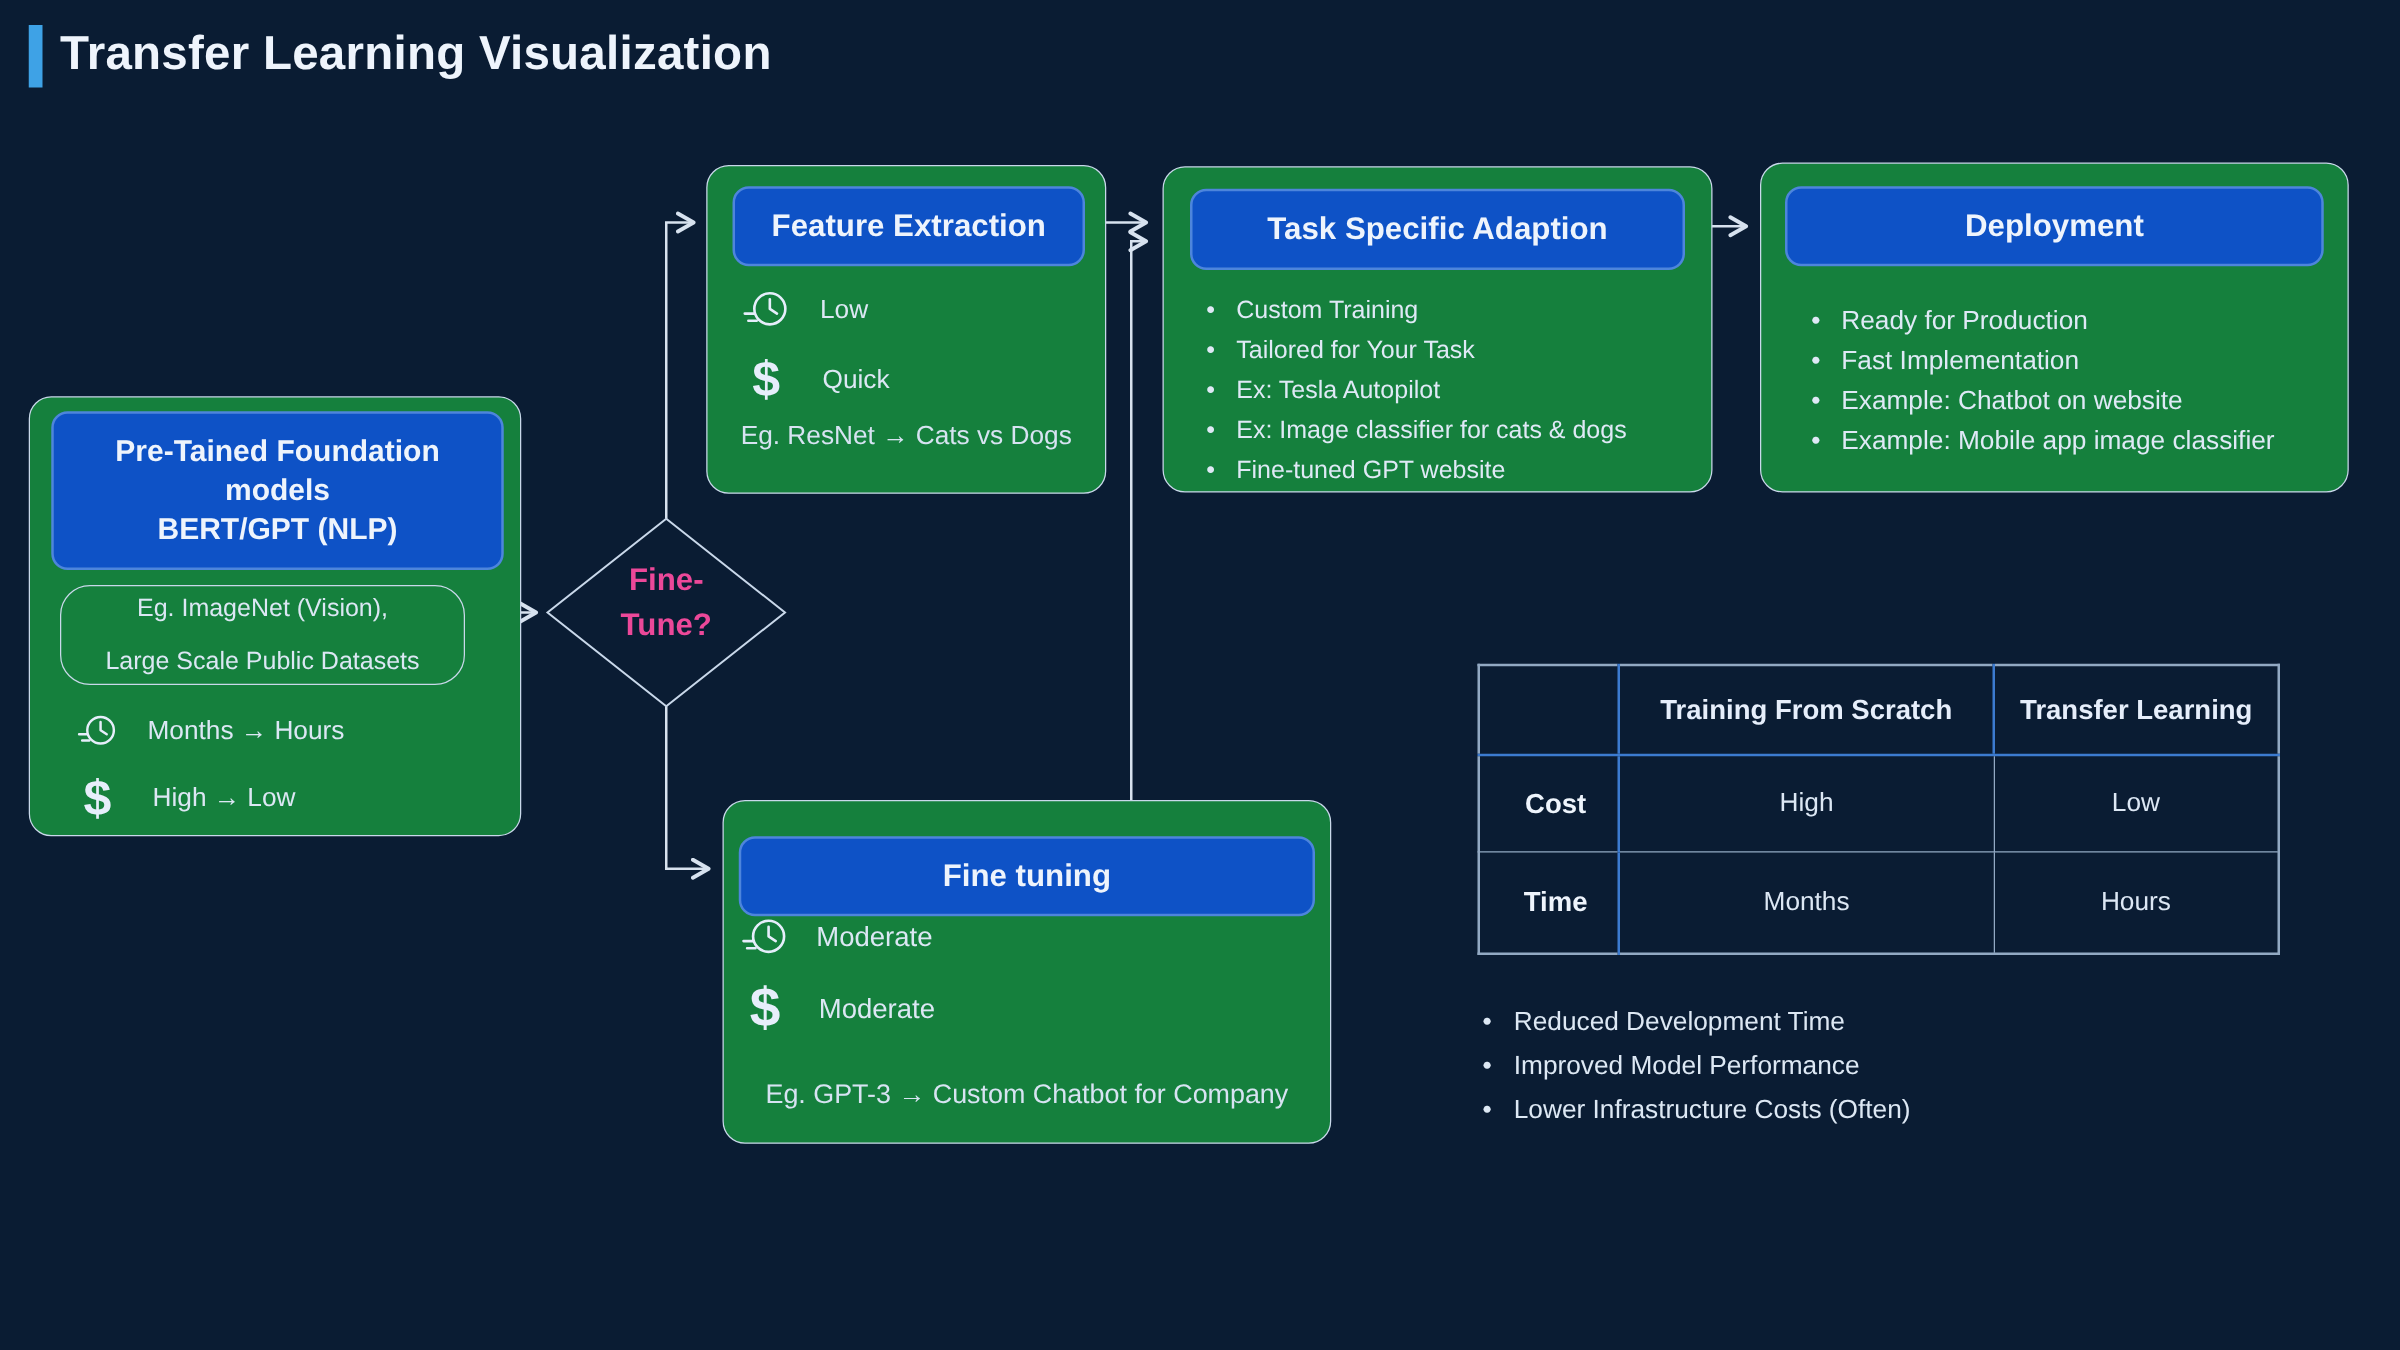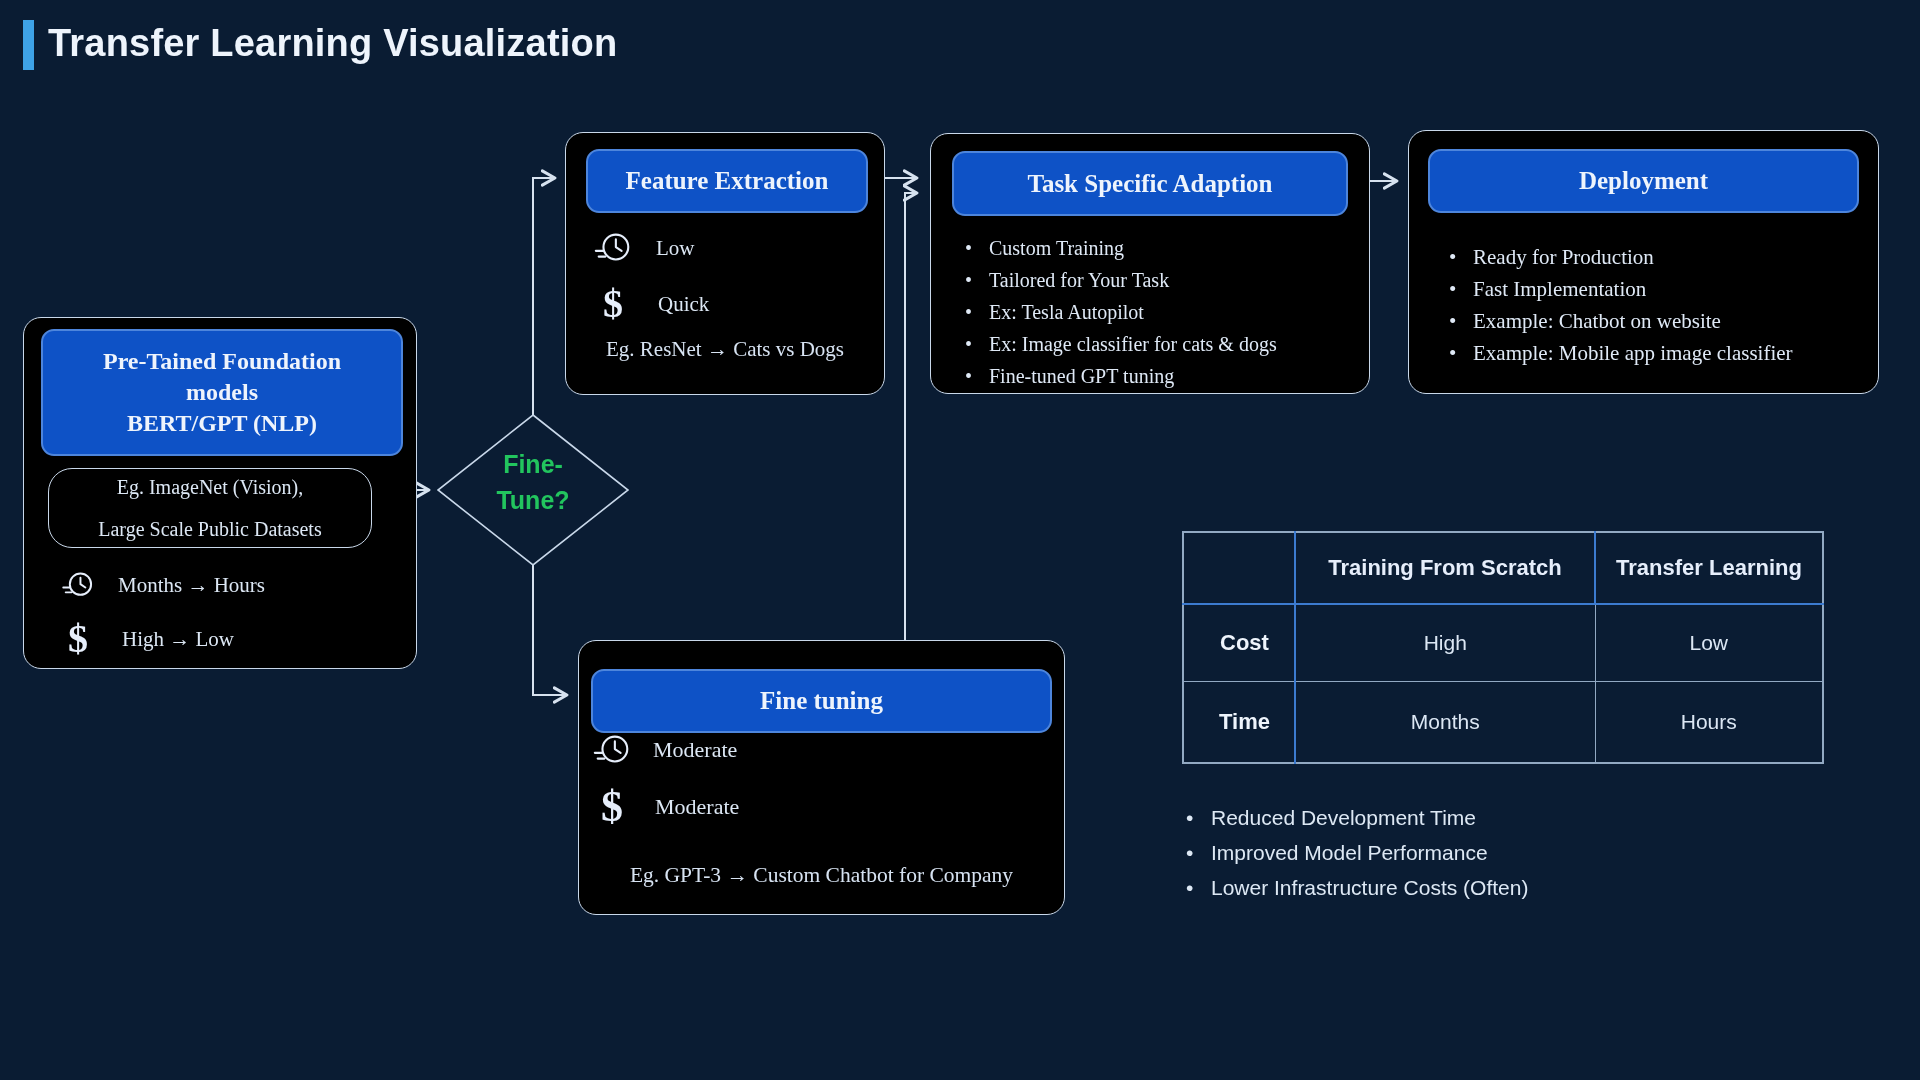--- a/index.html
+++ b/index.html
@@ -7,41 +7,41 @@
           font-family:"Liberation Sans","DejaVu Sans",sans-serif;color:#d9e4f2;}
 
   
   .title-accent{position:absolute;left:23px;top:20px;width:11px;height:50px;background:#3ea2e6;}
   .page-title{position:absolute;left:48px;top:22px;font-size:38px;font-weight:700;color:#eef4fc;letter-spacing:.2px;}
 
   
   #connectors{position:absolute;left:0;top:0;z-index:1;}
 
   
-  .node{position:absolute;border:1.5px solid #c9d8ea;border-radius:18px;z-index:2;background:#000000;font-family:Liberation Serif, serif;}
+  .node{position:absolute;border:1.5px solid #c9d8ea;border-radius:18px;z-index:2;background:#15803d;}
   .pill{position:absolute;background:#0e52c6;border:2px solid #4d85dc;border-radius:13px;
         display:flex;align-items:center;justify-content:center;text-align:center;
         color:#eef4fc;font-weight:700;font-size:25px;}
   .pill-multiline{flex-direction:column;line-height:1.3;font-size:24px;}
   .iconrow{position:absolute;display:flex;align-items:center;}
   .iconrow .ic{display:flex;align-items:center;justify-content:center;color:#e6eefb;}
   .iconrow .lbl{font-size:21px;color:#dce7f4;}
   .dollar{font-size:40px;font-weight:600;color:#e6eefb;line-height:1;}
   .example-text{position:absolute;left:0;width:100%;text-align:center;font-size:21px;color:#d7e3f2;}
 
   .subbox{position:absolute;border:1.5px solid #c9d8ea;border-radius:24px;text-align:center;
           font-size:20px;line-height:1.5;color:#dce7f4;display:flex;flex-direction:column;justify-content:center;}
 
   ul.blist{margin:0;padding:0;list-style:none;position:absolute;}
   ul.blist li{position:relative;padding-left:26px;font-size:20px;line-height:32px;color:#dfe9f6;white-space:nowrap;}
   ul.blist li::before{content:"•";position:absolute;left:2px;top:0;color:#dfe9f6;}
 
   
   .diamond-label{position:absolute;left:438px;top:446px;width:190px;text-align:center;
-                 font-size:25px;font-weight:700;color:#22c55e;line-height:36px;z-index:2;}
+                 font-size:25px;font-weight:700;color:#ec4899;line-height:36px;z-index:2;}
 
   
   .cmp-table{position:absolute;left:1182px;top:531px;border-collapse:collapse;table-layout:fixed;z-index:2;
              border:2px solid #92a9c3;}
   .cmp-table th,.cmp-table td{border:1.5px solid #92a9c3;color:#e6eefb;}
   .cmp-table th{font-size:22px;font-weight:700;text-align:center;border-bottom:2px solid #3c7bd0;}
   .cmp-table th + th{border-left:2px solid #3c7bd0;}
   .cmp-table td:first-child{border-right:2px solid #3c7bd0;}
   .cmp-table td{font-size:21px;font-weight:400;text-align:center;color:#dce7f4;}
   .cmp-table td.rowlabel{font-size:22px;font-weight:700;text-align:center;padding-left:12px;color:#eef4fc;}
@@ -130,21 +130,21 @@
 
   <div class="node" style="left:930px;top:133px;width:438px;height:259px;">
     <div class="pill" style="left:21px;top:17px;width:392px;height:61px;">
       <span>Task Specific Adaption</span>
     </div>
     <ul class="blist" style="left:32px;top:98px;">
       <li>Custom Training</li>
       <li>Tailored for Your Task</li>
       <li>Ex: Tesla Autopilot</li>
       <li>Ex: Image classifier for cats &amp; dogs</li>
-      <li>Fine-tuned GPT tuning</li>
+      <li>Fine-tuned GPT website</li>
     </ul>
   </div>
 
   <div class="node" style="left:1408px;top:130px;width:469px;height:262px;">
     <div class="pill" style="left:19px;top:18px;width:427px;height:60px;">
       <span>Deployment</span>
     </div>
     <ul class="blist" style="left:38px;top:110px;">
       <li style="font-size:21px;">Ready for Production</li>
       <li style="font-size:21px;">Fast Implementation</li>

